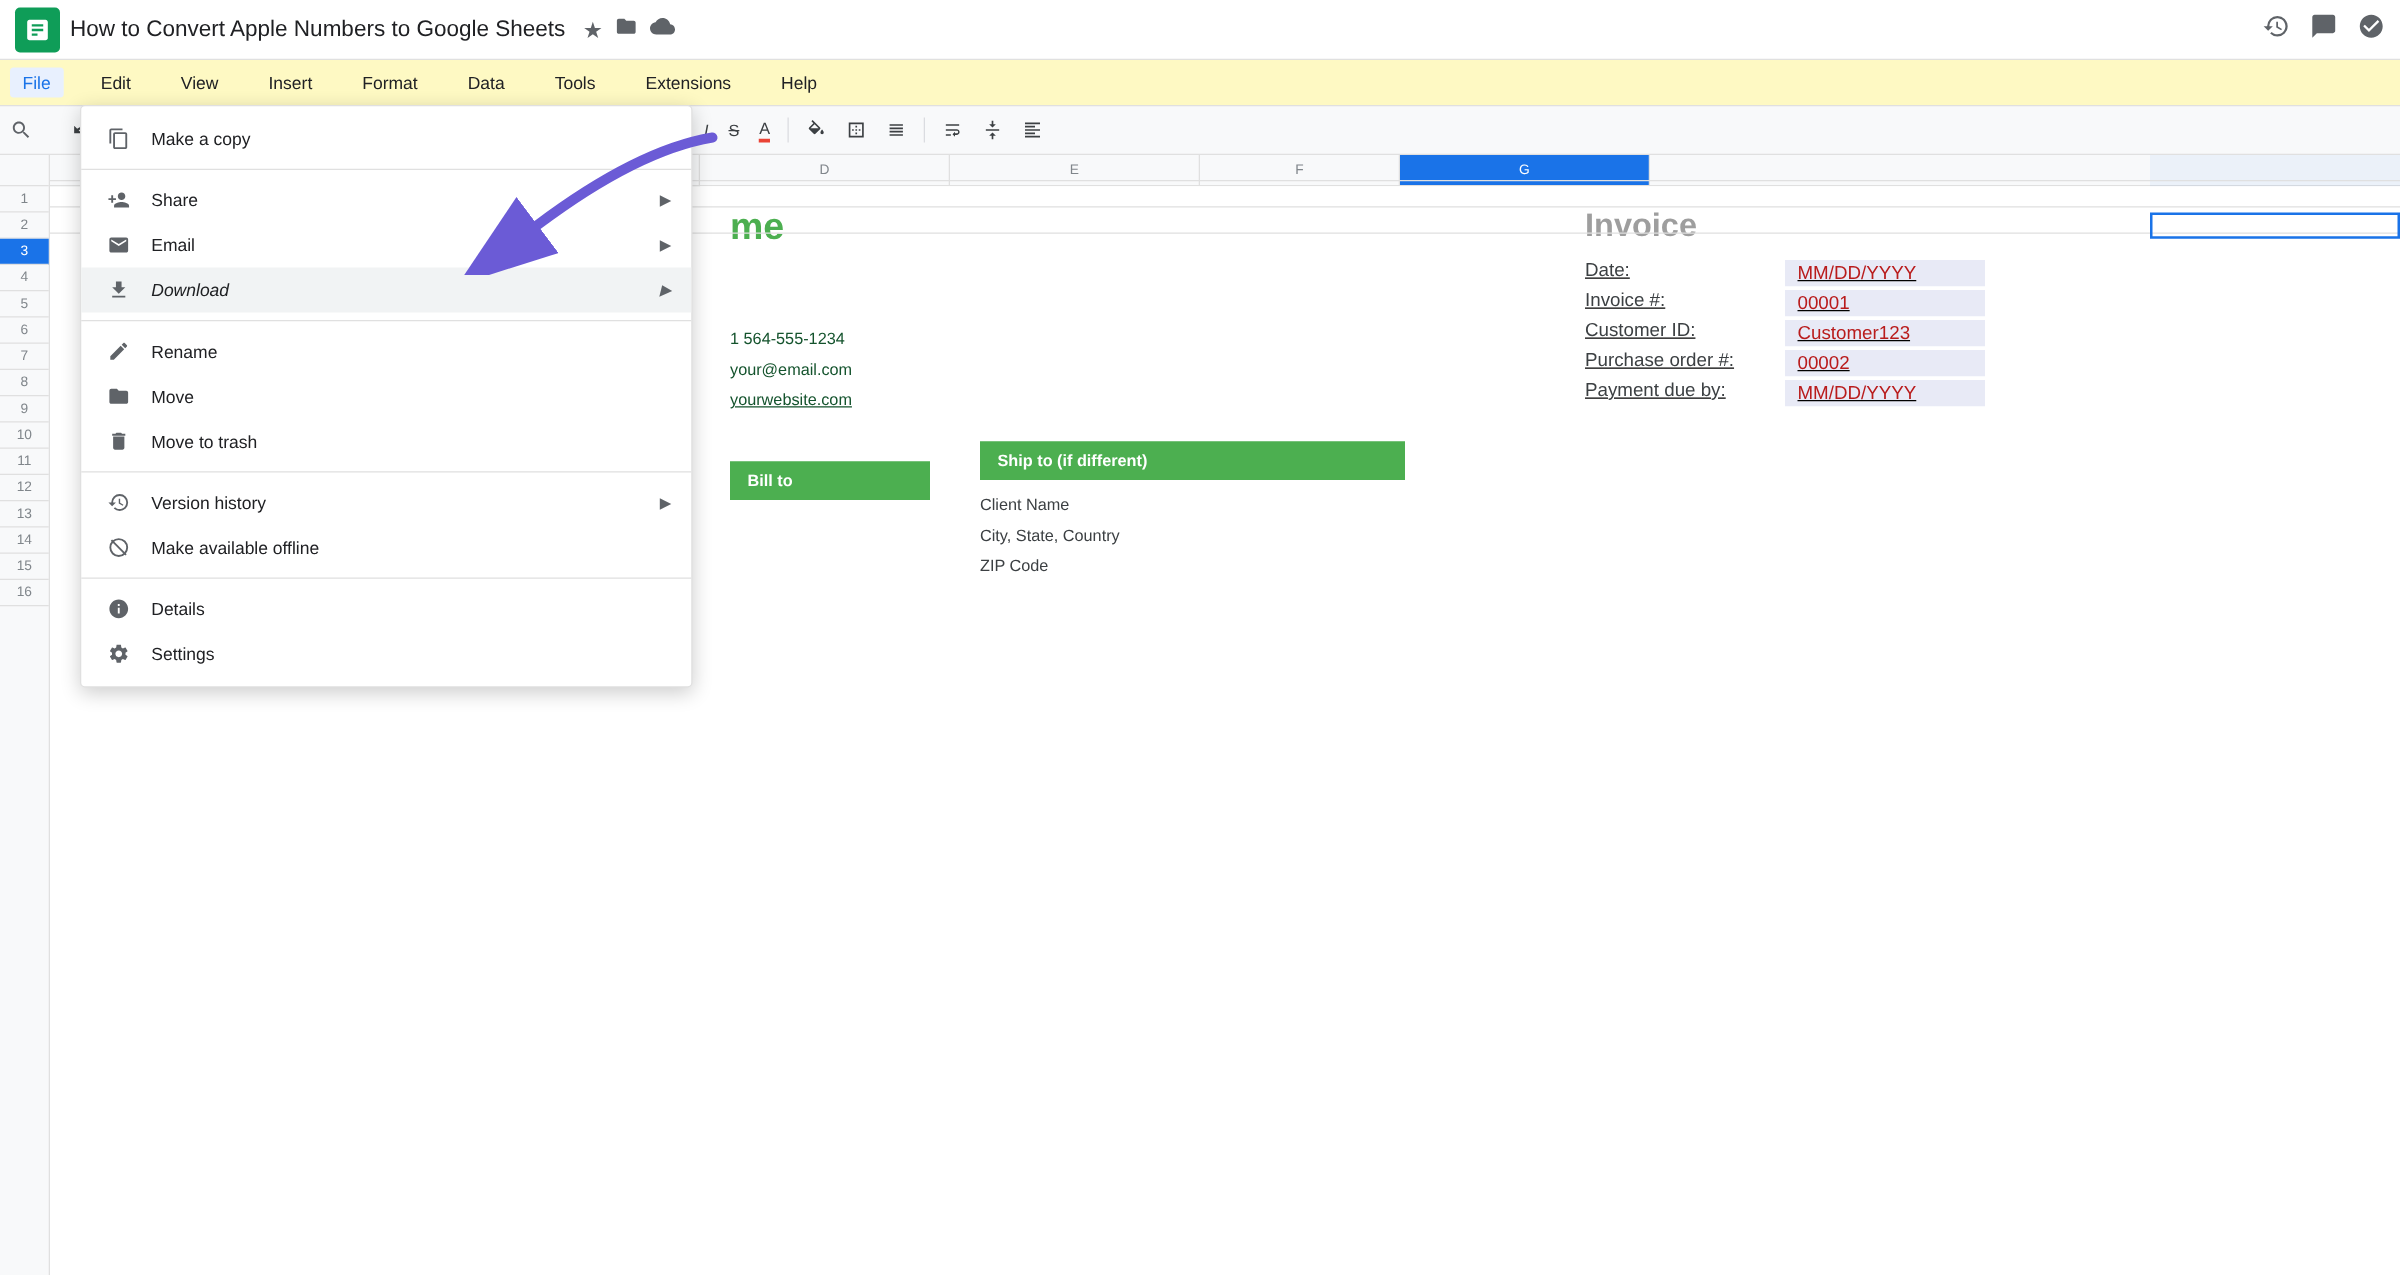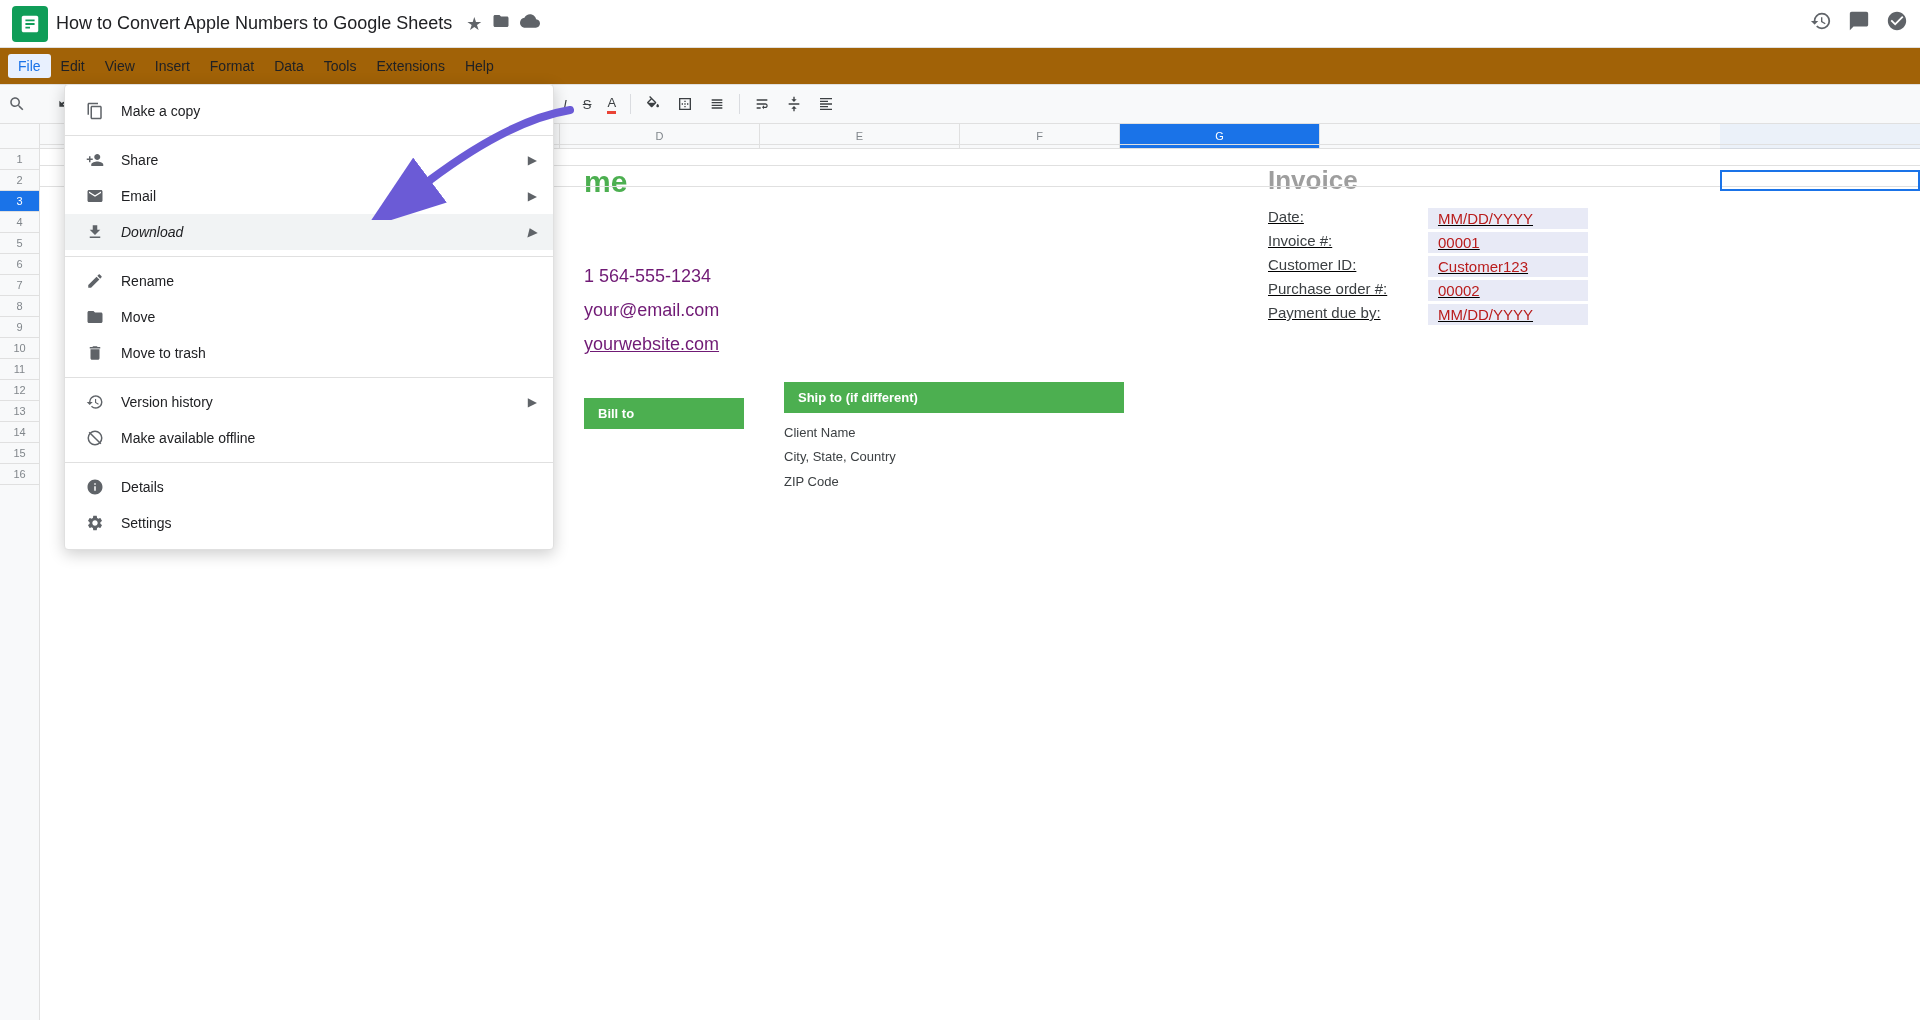--- a/index.html
+++ b/index.html
@@ -45,22 +45,22 @@
       font-size: 20px;
       cursor: pointer;
     }
 
     
     .menu-bar {
       display: flex;
       align-items: center;
       height: 36px;
       padding: 0 8px;
-      background: #a16207;
-      gap: 0;
+      background: #fef9c3;
+      gap: 20px;
     }
     .menu-item {
       padding: 4px 10px;
       font-size: 14px;
       color: #202124;
       cursor: pointer;
       border-radius: 3px;
     }
     .menu-item:hover, .menu-item.active { background: #e8eaed; }
     .menu-item.active { background: #e8f0fe; color: #1a73e8; }
@@ -216,22 +216,22 @@
       margin-bottom: 20px;
     }
     .inv-left { flex: 1; }
     .inv-right { flex: 1; }
     .inv-company {
       font-size: 30px;
       font-weight: bold;
       color: #4caf50;
     }
     .inv-contact {
-      font-size: 18px;
-      color: #701a75;
+      font-size: 13px;
+      color: #14532d;
       margin-top: 60px;
       line-height: 1.9;
     }
     .inv-title {
       font-size: 26px;
       font-weight: 700;
       color: #9e9e9e;
       margin-bottom: 12px;
     }
     .inv-field-row {

